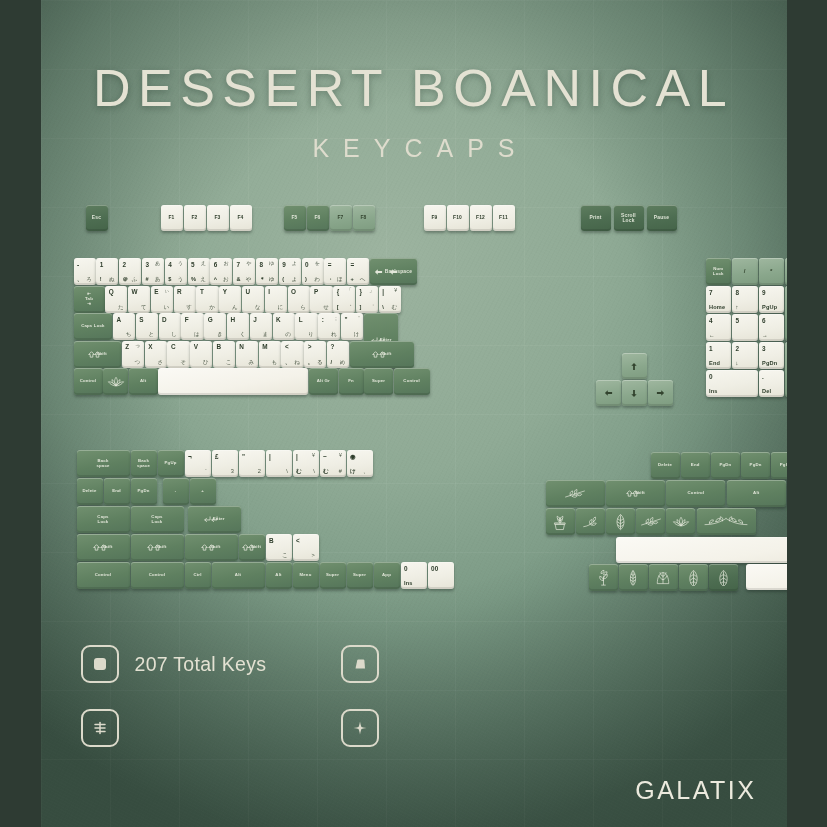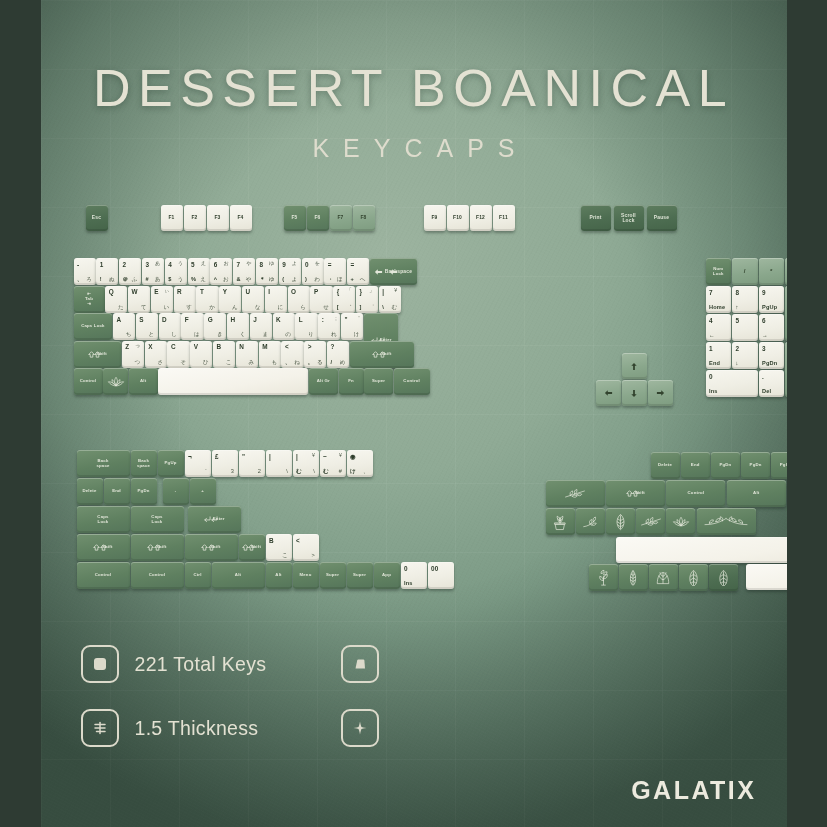--- a/index.html
+++ b/index.html
@@ -88,21 +88,21 @@
   .feat-row { display:flex; margin-bottom:26px; }
   .feat { display:flex; align-items:center; width:264px; }
   .feat-icon {
     width:38px; height:38px; border:2px solid #dcdacb; border-radius:9px;
     display:flex; align-items:center; justify-content:center; flex:none;
   }
   .feat-label { margin-left:16px; font-size:19.5px; color:#e3e1d2; letter-spacing:.3px; }
 
   #logo {
     position:absolute; right:30px; bottom:22px; z-index:4;
-    font-size:25px; letter-spacing:2.5px; color:#eceade; font-weight:700;
+    font-size:25px; letter-spacing:2.5px; color:#eceade; font-weight:400;
   }
 </style>
 </head>
 <body>
 
 <div id="poster">
   <div id="grid-overlay"></div>
   <div id="noise"></div>
   <div id="vignette"></div>
 
@@ -851,41 +851,40 @@
     </div>
 
   <div id="features">
     <div class="feat-row">
       <div class="feat">
         <div class="feat-icon">
           <svg width="20" height="20" viewBox="0 0 20 20">
               <rect x="4" y="4" width="12" height="12" rx="3" fill="#dcdacb"></rect>
             </svg>
         </div>
-        <div class="feat-label">221 Total Keys</div>
+        <div class="feat-label">207 Total Keys</div>
       </div>
       <div class="feat">
         <div class="feat-icon">
           <svg width="20" height="20" viewBox="0 0 20 20">
               <path d="M5.5 14.5 L7.2 6.5 Q7.4 5.6 8.3 5.6 L13.4 5.6 Q14.3 5.6 14.4 6.6 L15 14.5 Z" fill="#dcdacb"></path>
             </svg>
         </div>
       </div>
     </div>
     <div class="feat-row">
       <div class="feat">
         <div class="feat-icon">
           <svg width="20" height="20" viewBox="0 0 20 20" stroke="#dcdacb" stroke-width="1.5" fill="none" stroke-linecap="round">
             <line x1="5" y1="6.5" x2="15" y2="6.5"></line>
             <line x1="5" y1="10" x2="15" y2="10"></line>
             <line x1="6.5" y1="13.5" x2="15" y2="13.5"></line>
             <line x1="10" y1="4.5" x2="10" y2="15.5"></line>
           </svg>
         </div>
-        <div class="feat-label">1.5 Thickness</div>
       </div>
       <div class="feat">
         <div class="feat-icon">
           <svg width="20" height="20" viewBox="0 0 20 20">
             <path d="M10 3.5 Q10.9 8.3 11.6 9 Q12.3 9.7 16.5 10 Q12.3 10.3 11.6 11 Q10.9 11.7 10 16.5 Q9.1 11.7 8.4 11 Q7.7 10.3 3.5 10 Q7.7 9.7 8.4 9 Q9.1 8.3 10 3.5 Z" fill="#dcdacb"></path>
           </svg>
         </div>
       </div>
     </div>
   </div>

